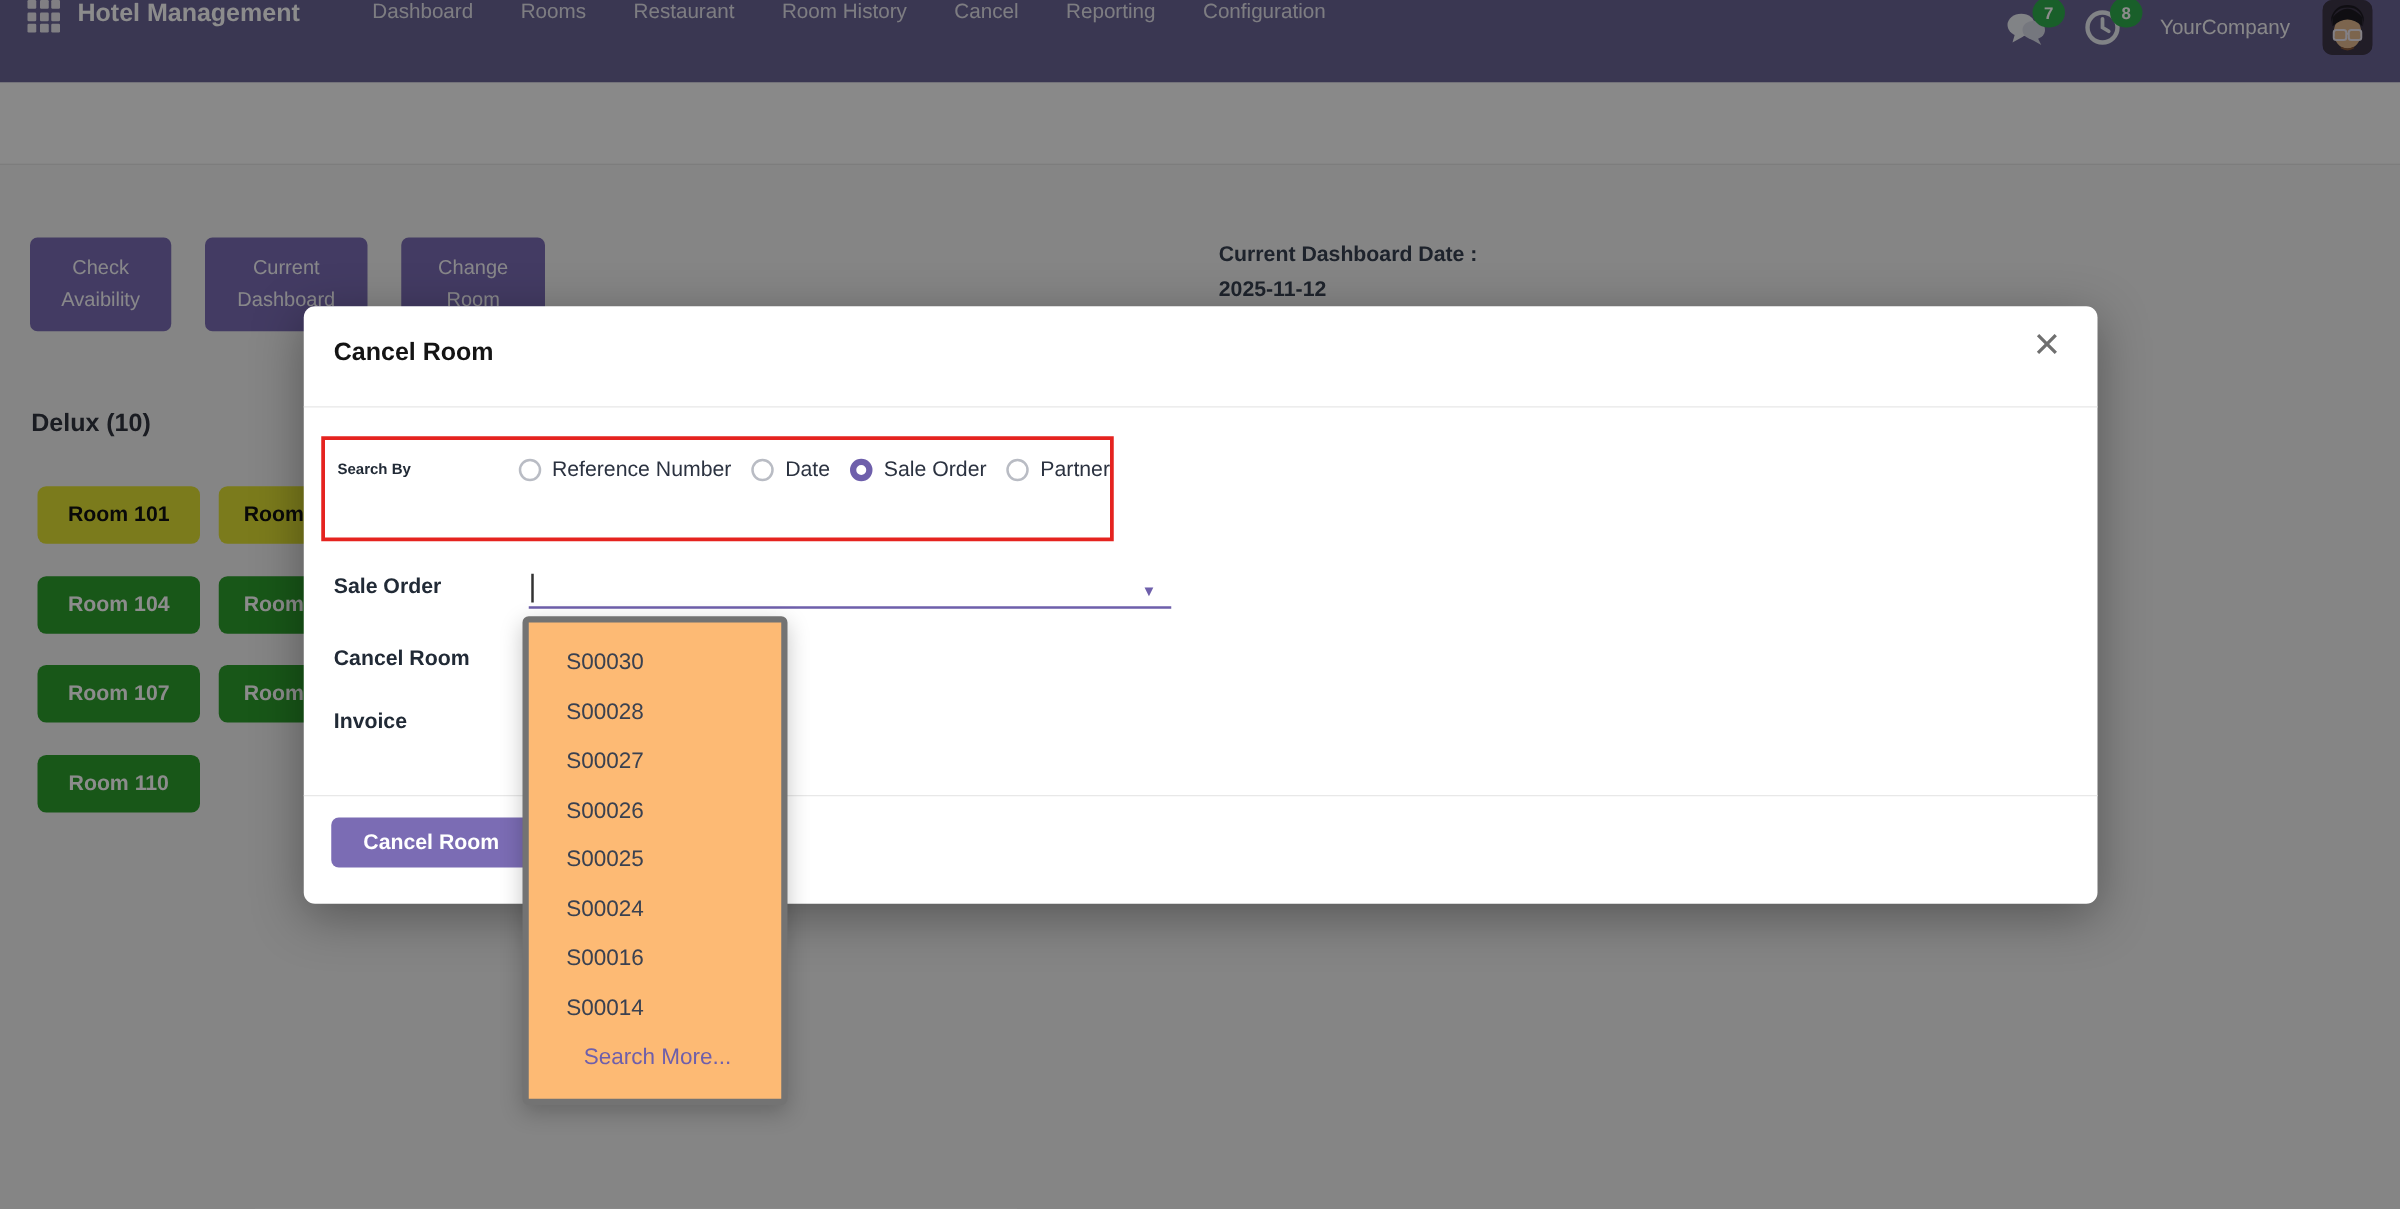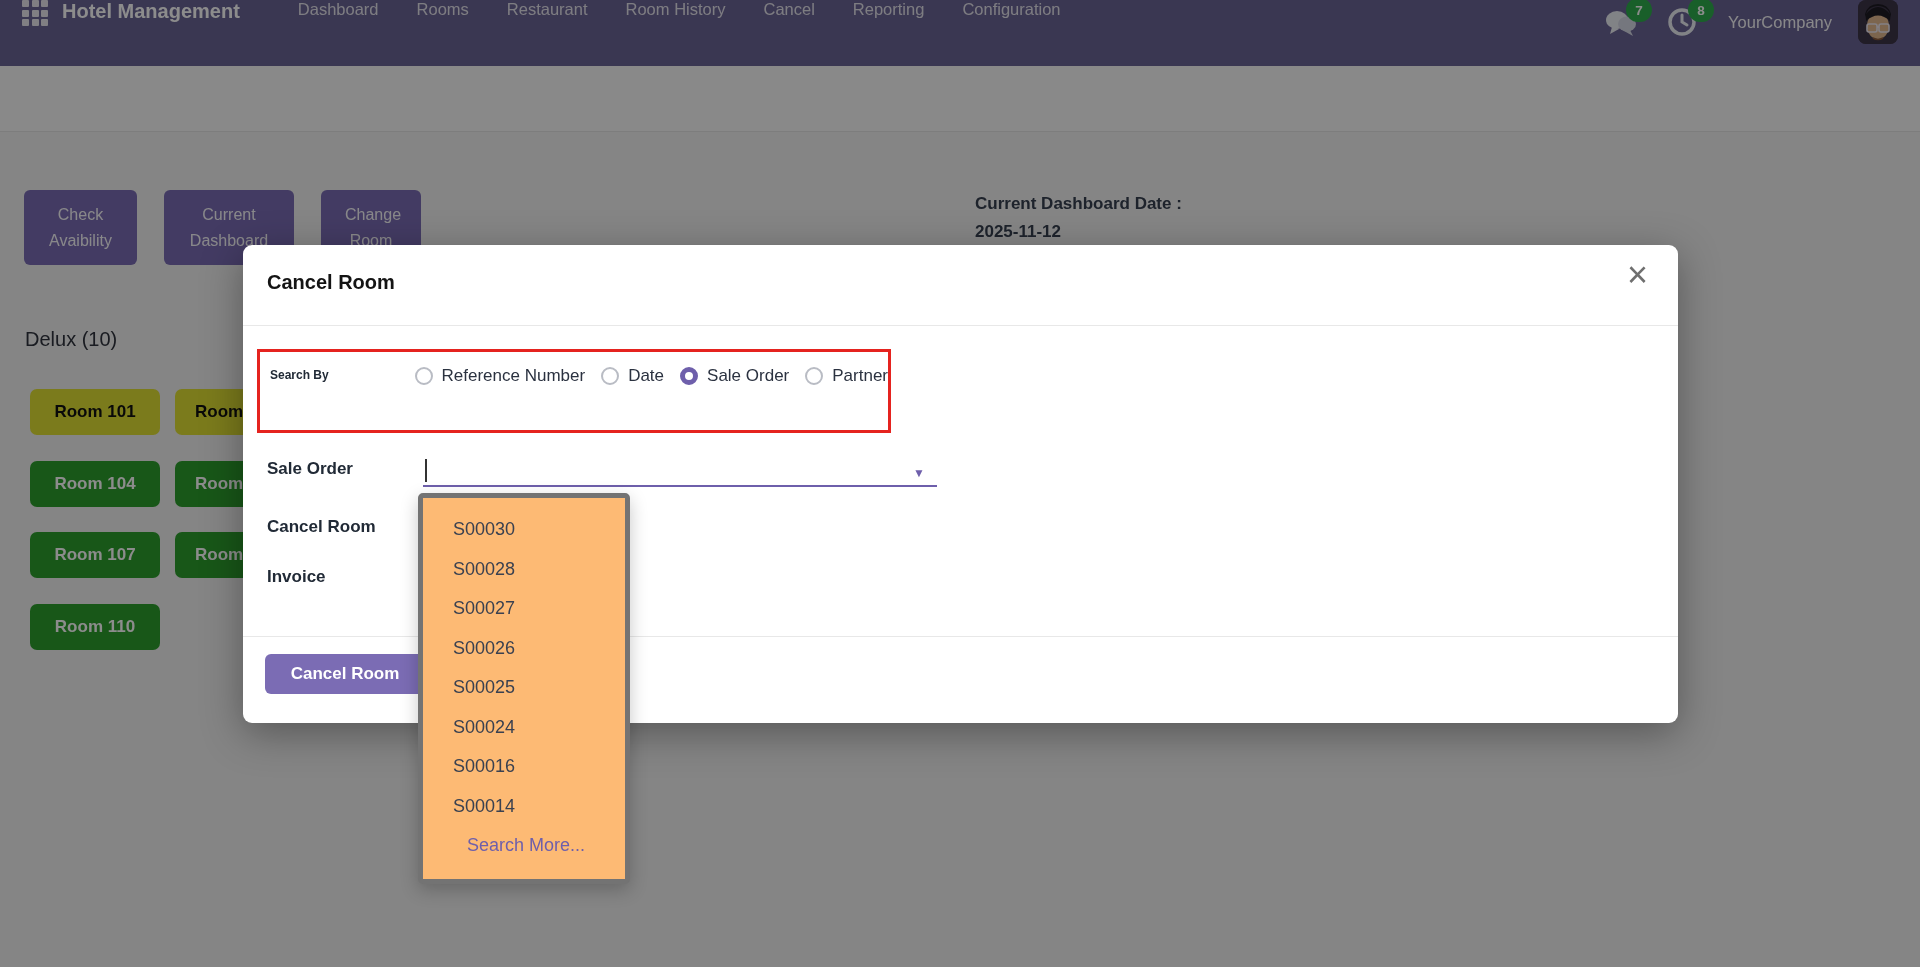--- a/index.html
+++ b/index.html
@@ -41,21 +41,21 @@
   .sw-btn { width:52px; height:44px; display:flex; align-items:center; justify-content:center; cursor:pointer;
             border:1.5px solid transparent; border-radius:10px; }
   .sw-btn.selected { border-color:#4c4a63; }
 
   
   .action-row { position:absolute; left:24px; top:190px; display:flex; gap:27px; z-index:1; }
   .action-btn { background:#7b6cb4; color:rgba(255,255,255,.95); border:none; border-radius:6px;
                 font-size:16px; font-family:inherit; line-height:1.6; padding:6px 24px; height:75px; cursor:pointer; }
   .dash-date { position:absolute; left:975px; top:190px; width:420px; color:#374151; font-size:17px;
                font-weight:700; line-height:28px; z-index:1; }
-  .category-title { position:absolute; left:25px; top:328px; font-size:20px; font-weight:400; color:#30343e; z-index:1;text-align:right; }
+  .category-title { position:absolute; left:25px; top:328px; font-size:20px; font-weight:700; color:#30343e; z-index:1;text-align:right; }
   .room-grid { position:absolute; left:30px; top:389px; display:grid; grid-template-columns:130px 130px;
                grid-auto-rows:46px; column-gap:15px; row-gap:25.5px; z-index:1; }
   .room-btn { border:none; border-radius:7px; font-size:17px; font-weight:700; font-family:inherit;
               cursor:pointer; text-align:center; }
   .room-yellow { background:#e0e033; color:#111; }
   .room-green  { background:#2d9e2d; color:#fff; }
   .room-partial { text-align:left; padding-left:20px; }
 
   
   .backdrop { position:absolute; inset:0; background:rgba(0,0,0,0.45); z-index:40; }
@@ -188,21 +188,21 @@
         <path d="M7 1.5 L7 6 M17 1.5 L17 6" stroke="#343a46" stroke-width="2.6"></path>
         <path d="M2 9.5 L22 9.5" stroke="#343a46" stroke-width="2"></path>
         <path d="M7 12 L17 12 M7 15.5 L17 15.5 M7 19 L17 19 M8.5 11 L8.5 20 M12 11 L12 20 M15.5 11 L15.5 20" stroke="#343a46" stroke-width="1.4"></path>
       </svg>
     </div>
   </div>
 
   <div class="action-row">
     <button class="action-btn" style="width:113px">Check Avaibility</button>
     <button class="action-btn" style="width:130px">Current Dashboard</button>
-    <button class="action-btn" style="width:100px">Change Room</button>
+    <button class="action-btn" style="width:115px">Change Room</button>
   </div>
   <div class="dash-date">
     <div>Current Dashboard Date :</div>
     <div>2025-11-12</div>
   </div>
   <div class="category-title">Delux (10)</div>
   <div class="room-grid">
     <button class="room-btn room-yellow">Room 101</button>
     <button class="room-btn room-yellow room-partial">Room</button>
     <button class="room-btn room-green">Room 104</button>

